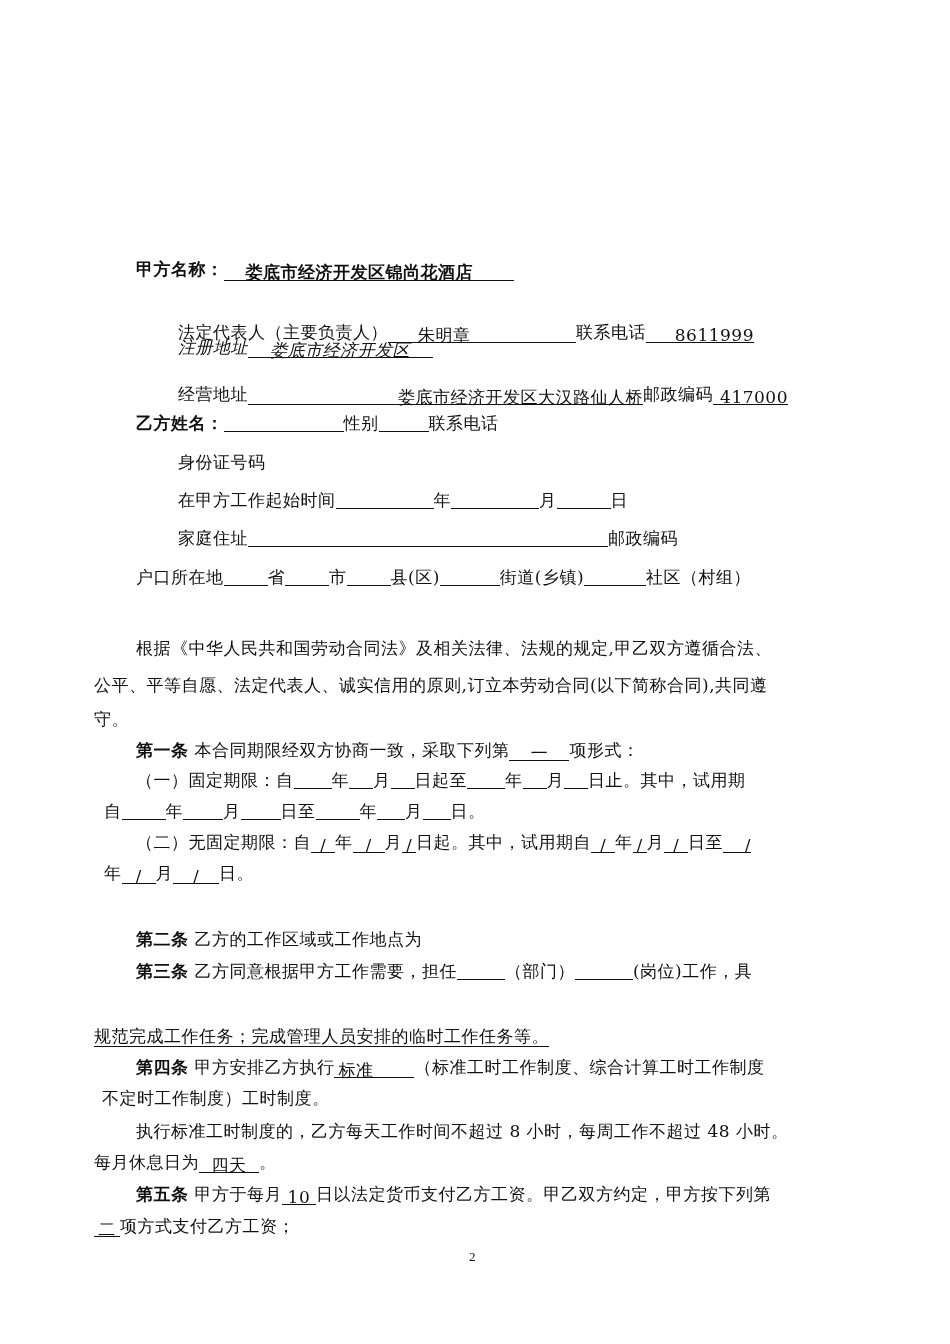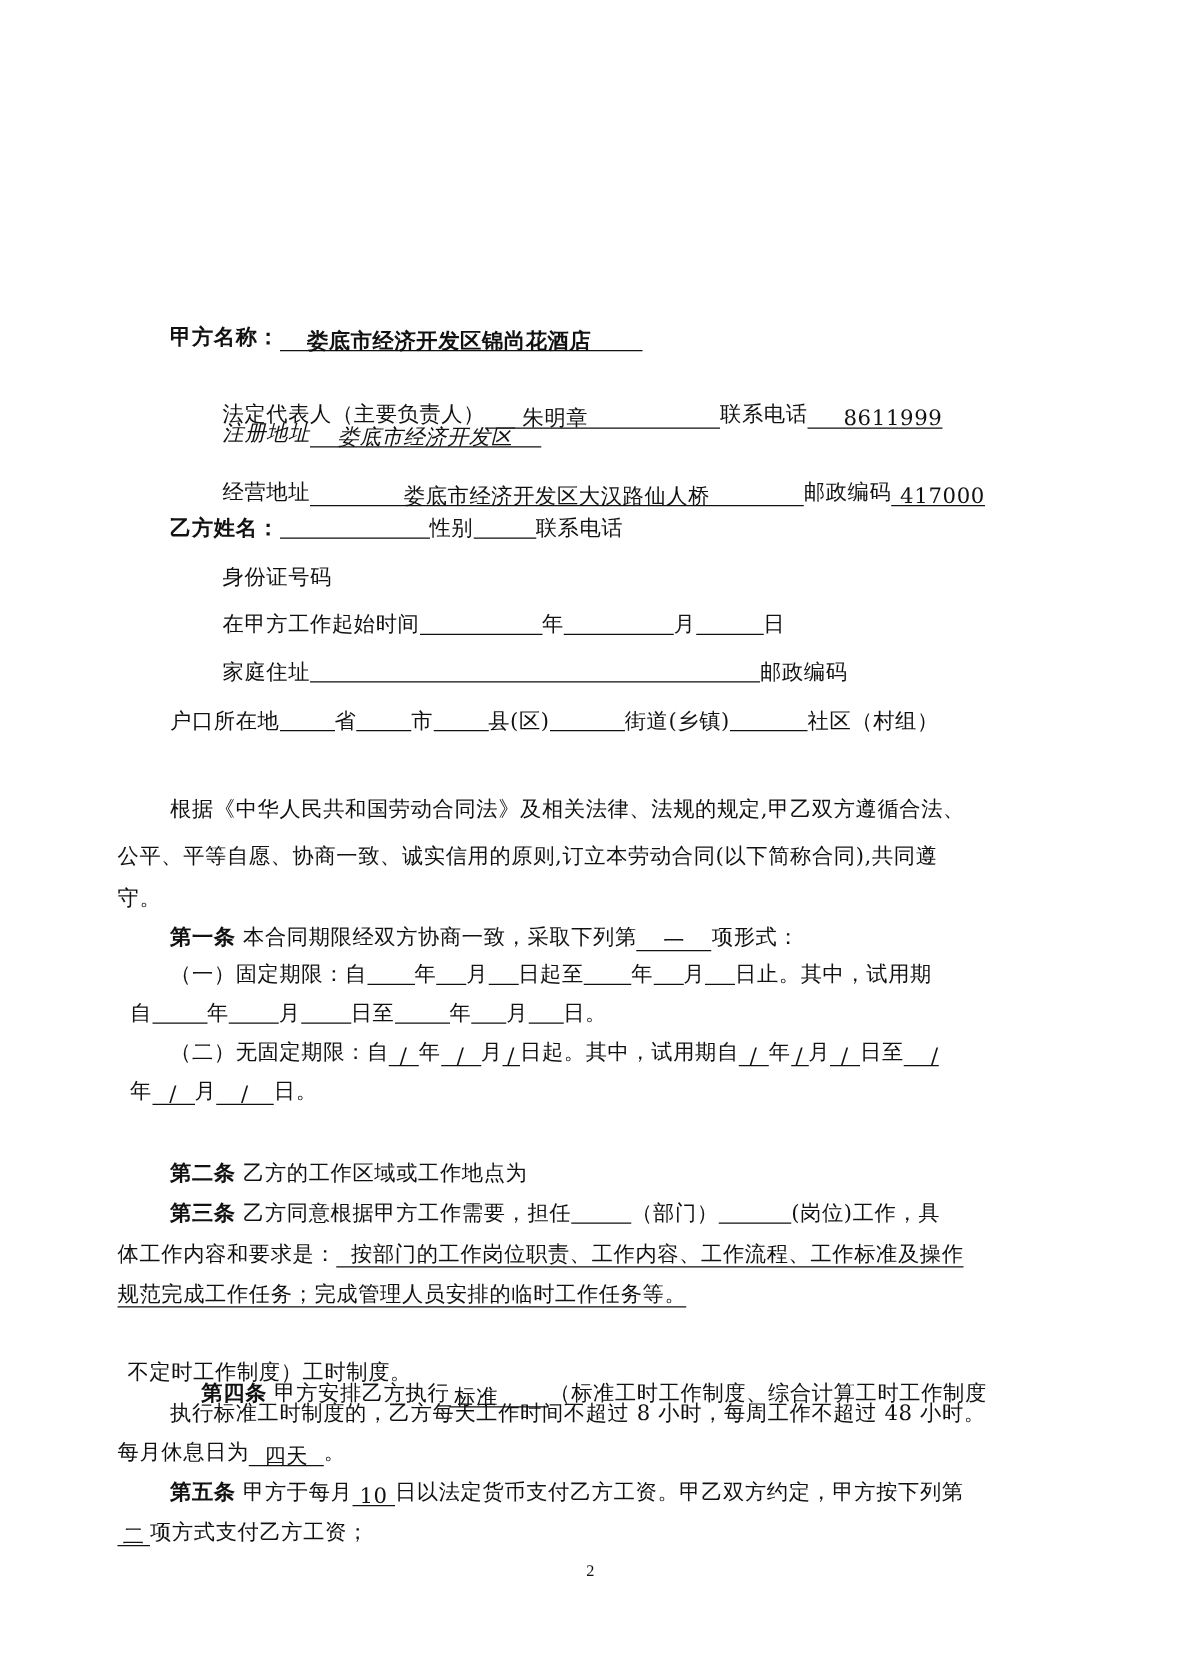--- a/index.html
+++ b/index.html
@@ -24,21 +24,21 @@
 
   <div class="line" style="left:178px; top:297px;margin-top:24px;">
     <span>法定代表人（主要负责人）</span><span class="blank" style="width:188px; text-align:left;"><span style="margin-left:30px;">朱明章</span></span><span>联系电话</span><span class="blank" style="width:108px; text-align:right;"><span>8611999</span></span>
   </div>
 
   <div class="line" style="left:178px; top:336px;font-style:italic;">
     <span>注册地址</span><span class="blank" style="width:185px; text-align:left;"><span style="margin-left:22px;">娄底市经济开发区</span></span>
   </div>
 
   <div class="line" style="left:178px; top:374px;">
-    <span>经营地址</span><span class="blank" style="width:395px; text-align:center;"><span>娄底市经济开发区大汉路仙人桥</span></span><span>邮政编码</span><span class="blank" style="width:75px; text-align:right;margin-top:12px;"><span>417000</span></span>
+    <span>经营地址</span><span class="blank" style="width:395px; text-align:right;"><span>娄底市经济开发区大汉路仙人桥</span></span><span>邮政编码</span><span class="blank" style="width:75px; text-align:right;margin-top:12px;"><span>417000</span></span>
   </div>
 
   <div class="line" style="left:136px; top:412px;">
     <span class="b">乙方姓名：</span><span class="blank" style="width:120px;"></span><span>性别</span><span class="blank" style="width:50px;"></span><span>联系电话</span>
   </div>
 
   <div class="line" style="left:178px; top:451px;">
     <span>身份证号码</span>
   </div>
 
@@ -48,21 +48,21 @@
 
   <div class="line" style="left:178px; top:527px;">
     <span>家庭住址</span><span class="blank" style="width:360px;"></span><span>邮政编码</span>
   </div>
 
   <div class="line" style="left:136px; top:566px;">
     <span>户口所在地</span><span class="blank" style="width:44px;"></span><span>省</span><span class="blank" style="width:44px;"></span><span>市</span><span class="blank" style="width:44px;"></span><span>县(区)</span><span class="blank" style="width:60px;"></span><span>街道(乡镇)</span><span class="blank" style="width:62px;"></span><span>社区（村组）</span>
   </div>
 
   <div class="line" style="left:136px; top:637px;">根据《中华人民共和国劳动合同法》及相关法律、法规的规定,甲乙双方遵循合法、</div>
-  <div class="line" style="left:94px; top:674px;">公平、平等自愿、协商一致、诚实信用的原则,订立本劳动合同(以下简称合同),共同遵</div>
+  <div class="line" style="left:94px; top:674px;">公平、平等自愿、法定代表人、诚实信用的原则,订立本劳动合同(以下简称合同),共同遵</div>
   <div class="line" style="left:94px; top:708px;">守。</div>
 
   <div class="line" style="left:136px; top:739px;">
     <span class="b">第一条</span>&nbsp;<span>本合同期限经双方协商一致，采取下列第</span><span class="blank" style="width:60px;"><span>一</span></span><span>项形式：</span>
   </div>
 
   <div class="line" style="left:136px; top:769px;">
     <span>（一）固定期限：自</span><span class="blank" style="width:38px;"></span><span>年</span><span class="blank" style="width:24px;"></span><span>月</span><span class="blank" style="width:24px;"></span><span>日起至</span><span class="blank" style="width:38px;"></span><span>年</span><span class="blank" style="width:24px;"></span><span>月</span><span class="blank" style="width:24px;"></span><span>日止。其中，试用期</span>
   </div>
 
@@ -80,28 +80,25 @@
 
 
   <div class="line" style="left:136px; top:928px;">
     <span class="b">第二条</span>&nbsp;<span>乙方的工作区域或工作地点为</span>
   </div>
 
   <div class="line" style="left:136px; top:960px;text-align:right;">
     <span class="b">第三条</span>&nbsp;<span>乙方同意根据甲方工作需要，担任</span><span class="blank" style="width:48px;"></span><span>（部门）</span><span class="blank" style="width:58px;"></span><span>(岗位)工作，具</span>
   </div>
 
-  <div class="line" style="left:94px; top:993px;">
-    <span>体工作内容和要求是：</span><span class="u" style="white-space:pre;">  按部门的工作岗位职责、工作内容、工作流程、工作标准及操作</span>
-  </div>
   <div class="line" style="left:94px; top:1025px;">
     <span class="u">规范完成工作任务；完成管理人员安排的临时工作任务等。</span>
   </div>
 
-  <div class="line" style="left:136px; top:1104px;margin-left:25px;">
+  <div class="line" style="left:136px; top:1056px;">
     <span class="b">第四条</span>&nbsp;<span>甲方安排乙方执行</span><span class="blank" style="width:80px; text-align:left;"><span style="margin-left:4px;">标准</span></span><span>（标准工时工作制度、综合计算工时工作制度</span>
   </div>
   <div class="line" style="left:102px; top:1087px;">不定时工作制度）工时制度。</div>
   <div class="line" style="left:136px; top:1120px;">执行标准工时制度的，乙方每天工作时间不超过 8 小时，每周工作不超过 48 小时。</div>
   <div class="line" style="left:94px; top:1151px;">
     <span>每月休息日为</span><span class="blank" style="width:60px;"><span>四天</span></span><span>。</span>
   </div>
 
   <div class="line" style="left:136px; top:1183px;">
     <span class="b">第五条</span>&nbsp;<span>甲方于每月</span><span class="blank" style="width:34px;"><span>10</span></span><span>日以法定货币支付乙方工资。甲乙双方约定，甲方按下列第</span>

